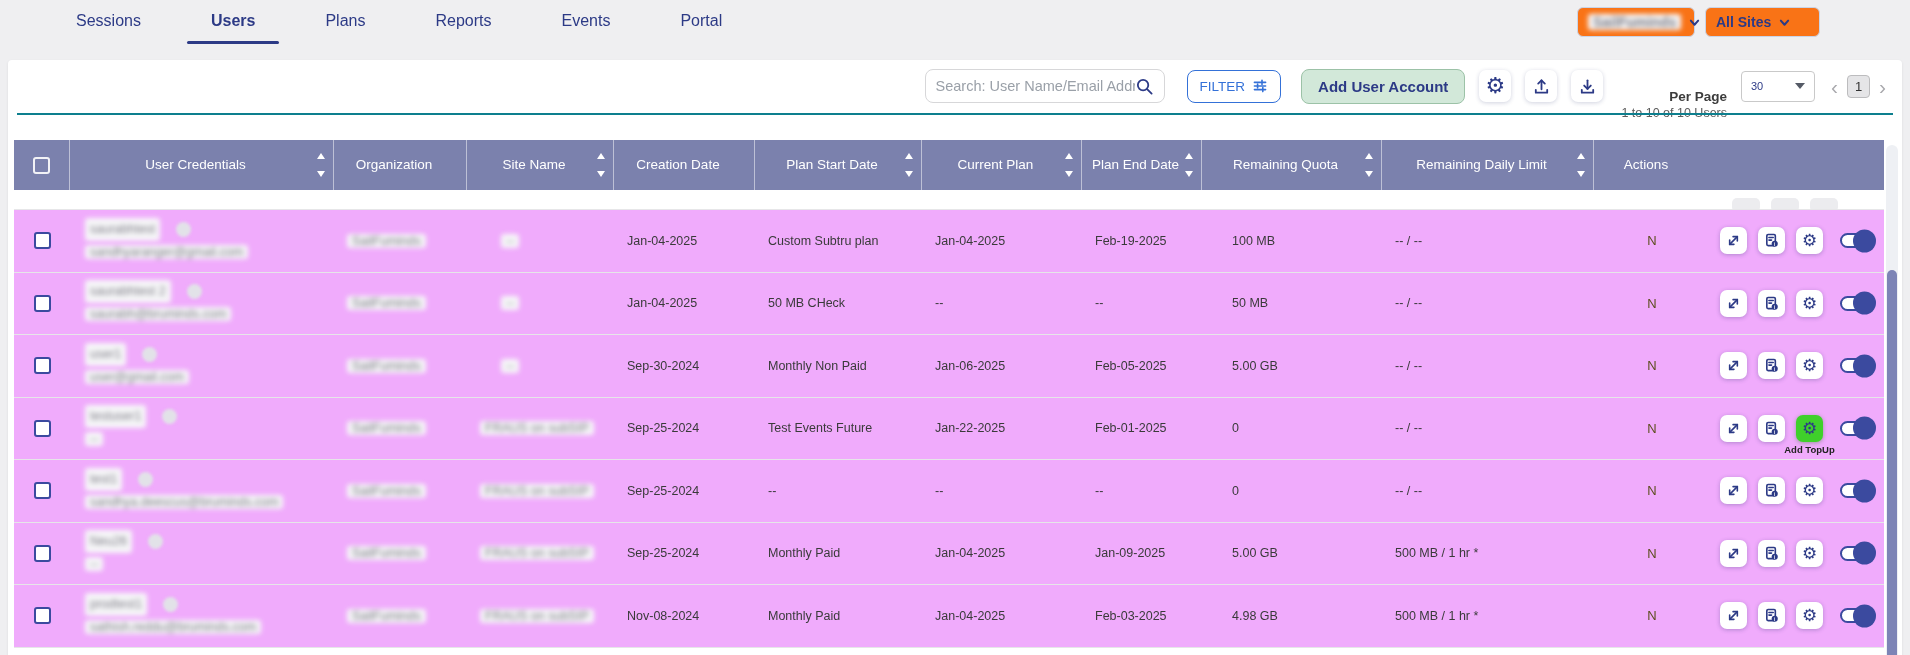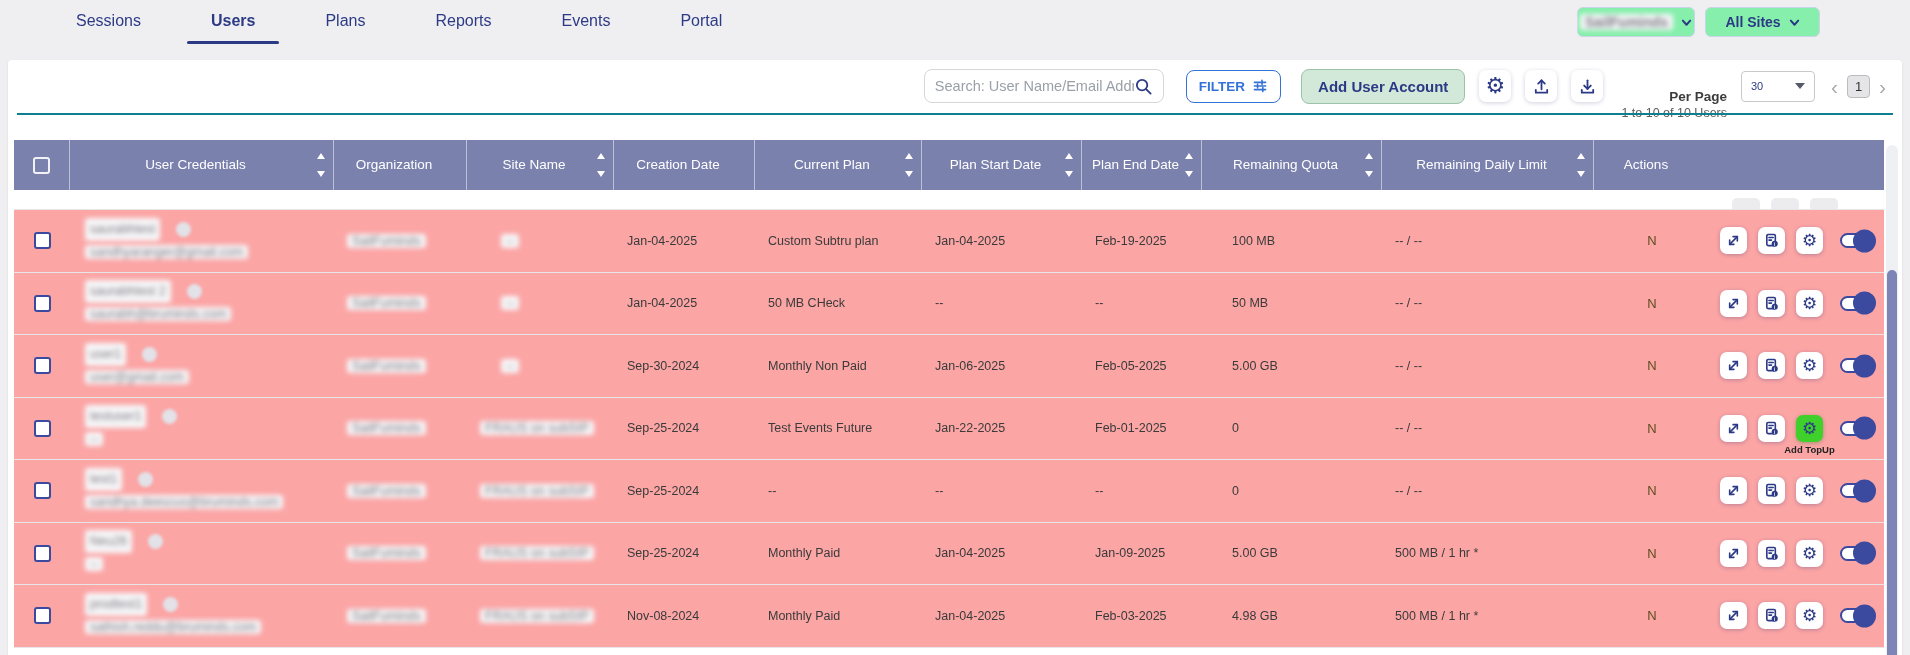--- a/index.html
+++ b/index.html
@@ -6,42 +6,42 @@
   html,body { width:1910px; height:655px; overflow:hidden;
     font-family:"Liberation Sans", sans-serif; background:#efeff1; }
 
   
   .tabbar { position:absolute; left:0; top:0; width:100%; height:60px; background:#efeff1;margin-left:40px; }
   .tabs { position:absolute; left:30px; top:8px; display:flex; gap:58px; }
   .tab { position:relative; font-size:16px; color:#2c3a86; padding:4px 6px 14px; cursor:pointer; white-space:nowrap; }
   .tab.active { font-weight:bold; }
   .tab.active::after { content:""; position:absolute; left:-18px; right:-18px; bottom:0;
      height:3px; background:#2c3a86; border-radius:2px; }
-  .top-dd { position:absolute; top:7px; height:30px; background:#86efac; border:1px solid #c9d4e8;
-     border-radius:6px; display:flex; align-items:center; justify-content:center;
+  .top-dd { position:absolute; top:7px; height:30px; background:#f97316; border:1px solid #c9d4e8;
+     border-radius:6px; display:flex; align-items:center; justify-content:flex-start;
      padding:0 10px; color:#2c3a86; font-size:14px; font-weight:bold; }
   .dd-org { right:255px; width:118px; }
   .dd-sites { right:130px; width:115px; }
   .chev { width:11px; height:11px; flex:0 0 auto; margin-left:8px; }
   .chev polyline { fill:none; stroke:#2c3a86; stroke-width:2.2; stroke-linecap:round; stroke-linejoin:round; }
 
   
   .card { position:absolute; left:8px; right:8px; top:60px; height:600px; background:#fff;
      border-radius:4px 4px 0 0; box-shadow:0 1px 3px rgba(0,0,0,.08); }
 
   
   .toolbar { position:absolute; left:0; right:14px; top:6px; height:40px;
      display:flex; justify-content:flex-end; align-items:center; gap:14px; }
   .searchbox { width:240px; height:34px; border:1px solid #d7d7d9; border-radius:8px;
      display:flex; align-items:center; padding:0 10px; background:#fff; }
   .searchbox input { flex:1; border:none; outline:none; font-size:14.5px; color:#555;
      font-family:"Liberation Sans", sans-serif; background:transparent; }
   .searchbox input::placeholder { color:#9aa0a8; }
   .btn-filter { height:33px; border:1.5px solid #3471d8; border-radius:8px; background:#fff;
-     color:#3471d8; font-weight:bold; font-size:13.5px; display:flex; align-items:center;
+     color:#3471d8; font-weight:normal; font-size:13.5px; display:flex; align-items:center;
      gap:7px; padding:0 12px; margin-left:8px; cursor:pointer; }
   .btn-add { height:35px; border:1px solid #9cc2a7; border-radius:8px; background:#d2e8d9;
      color:#2c3a86; font-weight:bold; font-size:15px; padding:0 16px; margin-left:6px; cursor:pointer;
      font-family:"Liberation Sans", sans-serif; }
   .tool-ic { width:32px; height:32px; border-radius:7px; background:#fff; display:flex;
      align-items:center; justify-content:center; box-shadow:0 1px 4px rgba(40,50,110,.22);
      cursor:pointer; border:none; }
   .tool-ic svg { display:block; }
   .gear-glyph { font-size:22px; color:#2c3a86; line-height:1; }
   .perpage { text-align:right; line-height:1.25; margin-left:4px;margin-top:38px; }
@@ -74,21 +74,21 @@
   .tri-dn { width:0; height:0; border-left:4.5px solid transparent; border-right:4.5px solid transparent;
      border-top:6px solid #fff; }
   .th-check { display:flex; align-items:center; justify-content:center; border-right:1px solid rgba(255,255,255,.5); }
   .cb { width:17px; height:17px; border:2px solid #3b4a9f; border-radius:3px; background:#fff; cursor:pointer; }
   .cb.white { border-color:#f2f2f6; background:transparent; }
 
   .stubrow { height:20px; border-bottom:1px solid #e6e6e8; position:relative; overflow:hidden; }
   .stub { position:absolute; top:8px; width:28px; height:14px; border-radius:5px; background:#ececef; }
 
   .trow { display:grid; grid-template-columns:var(--cols); height:62.5px;
-     border-bottom:1px solid #e6e6e8; align-items:center; background:#fca5a5; }
+     border-bottom:1px solid #e6e6e8; align-items:center; background:#f0abfc; }
   .td { font-size:12.5px; color:#3a3a3a; padding-left:13px; }
   .td.center { padding-left:0; text-align:center; }
   .td-check { display:flex; align-items:center; justify-content:center; }
   .cred { padding-left:15px; line-height:1.85; }
   .cred .uline { display:flex; align-items:center; gap:16px; }
   .blur { filter:blur(2.4px); color:#7e7e86; background:#f6f6f8; border-radius:3px; padding:0 5px; }
   .info-circle { width:15px; height:15px; border-radius:50%; background:#e2e2e8; filter:blur(1.6px); }
   .quota { padding-left:30px; }
   .logged { color:#5d4d1e; font-size:13px; }
 
@@ -220,28 +220,28 @@
           <span>Site Name</span>
           <span class="sort">
             <span class="tri-up"></span>
             <span class="tri-dn"></span>
           </span>
         </div>
         <div class="th">
           <span>Creation Date</span>
         </div>
         <div class="th">
-          <span>Current Plan</span>
+          <span>Plan Start Date</span>
           <span class="sort">
             <span class="tri-up"></span>
             <span class="tri-dn"></span>
           </span>
         </div>
         <div class="th">
-          <span>Plan Start Date</span>
+          <span>Current Plan</span>
           <span class="sort">
             <span class="tri-up"></span>
             <span class="tri-dn"></span>
           </span>
         </div>
         <div class="th">
           <span>Plan End Date</span>
           <span class="sort">
             <span class="tri-up"></span>
             <span class="tri-dn"></span>

